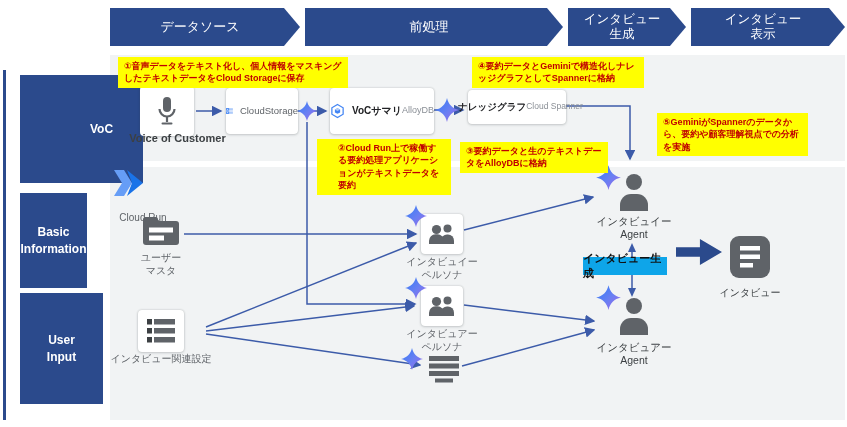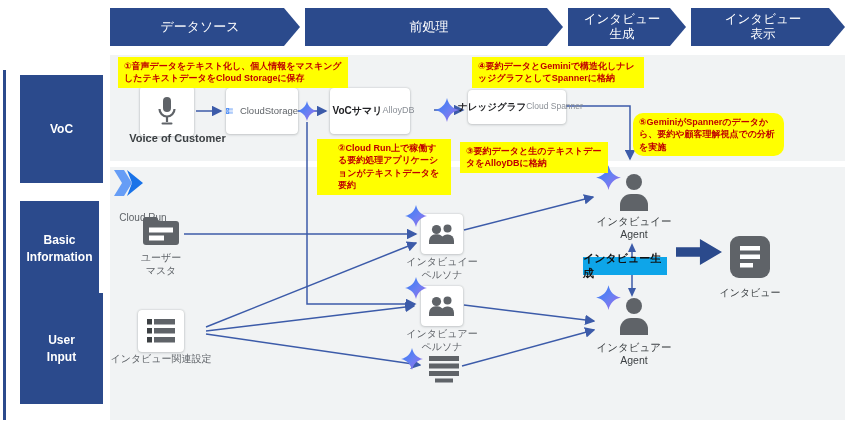--- a/index.html
+++ b/index.html
@@ -55,24 +55,24 @@
   </div>
   <div class="abs stage small" style="left:568px;top:8px;width:118px;height:38px;">
     <span>インタビュー</span>
     <span>生成</span>
   </div>
   <div class="abs stage small" style="left:691px;top:8px;width:154px;height:38px;">
     <span>インタビュー</span>
     <span>表示</span>
   </div>
 
-  <div class="abs side" style="left:20px;top:75px;width:83px;height:108px;">
+  <div class="abs side" style="left:20px;top:75px;width:83px;height:108px;padding-left:40px;">
     <span>VoC</span>
   </div>
-  <div class="abs side" style="left:20px;top:193px;width:79px;height:95px;margin-top:8px;">
+  <div class="abs side" style="left:20px;top:193px;width:67px;height:95px;">
     <span>Basic</span>
     <span>Information</span>
   </div>
   <div class="abs side" style="left:20px;top:293px;width:83px;height:111px;">
     <span>User</span>
     <span>Input</span>
   </div>
 
   <svg class="abs" style="left:0;top:0;" width="847" height="427">
     <defs>
@@ -117,21 +117,21 @@
       <rect x="0" y="11.5" width="22" height="7.5" fill="#aecbfa"></rect>
       <rect x="0" y="11.5" width="10" height="7.5" fill="#4285f4"></rect>
       <rect x="2.5" y="14.3" width="4.5" height="2" fill="#fff"></rect>
     </svg>
     <div class="boxcol">
       <span class="svcname">Cloud</span>
       <span class="svcname">Storage</span>
     </div>
   </div>
 
-  <div class="abs whitebox" style="left:330px;top:88px;width:80px;height:46px;text-align:center;">
+  <div class="abs whitebox" style="left:330px;top:88px;width:104px;height:46px;text-align:center;">
     <svg width="26" height="26" viewBox="0 0 24 24">
       <polygon points="12,1.5 21,6.8 21,17.2 12,22.5 3,17.2 3,6.8" fill="none" stroke="#4285f4" stroke-width="2"></polygon>
       <polygon points="12,7.5 16.2,9.8 16.2,14.2 12,16.5 7.8,14.2 7.8,9.8" fill="#4285f4"></polygon>
       <polygon points="12,7.5 16.2,9.8 12,12 7.8,9.8" fill="#aecbfa"></polygon>
     </svg>
     <div class="boxcol">
       <span class="bt">VoCサマリ</span>
       <span class="bs">AlloyDB</span>
     </div>
   </div>
@@ -269,15 +269,15 @@
       <path d="M12 1 C13.2 6.8 17.2 10.8 23 12 C17.2 13.2 13.2 17.2 12 23 C10.8 17.2 6.8 13.2 1 12 C6.8 10.8 10.8 6.8 12 1 Z" fill="url(#sparkGrad)"></path>
     </svg>
   <svg class="abs" style="left:595px;top:284px;" width="27" height="27" viewBox="0 0 24 24">
       <path d="M12 1 C13.2 6.8 17.2 10.8 23 12 C17.2 13.2 13.2 17.2 12 23 C10.8 17.2 6.8 13.2 1 12 C6.8 10.8 10.8 6.8 12 1 Z" fill="url(#sparkGrad)"></path>
     </svg>
 
   <div class="abs note" style="left:118px;top:57px;width:230px;">①音声データをテキスト化し、個人情報をマスキングしたテキストデータをCloud Storageに保存</div>
   <div class="abs note" style="left:472px;top:57px;width:172px;">④要約データとGeminiで構造化しナレッジグラフとしてSpannerに格納</div>
   <div class="abs note" style="left:317px;top:139px;width:134px;padding-left:21px;">②Cloud Run上で稼働する要約処理アプリケーションがテキストデータを要約</div>
   <div class="abs note" style="left:460px;top:142px;width:148px;">③要約データと生のテキストデータをAlloyDBに格納</div>
-  <div class="abs note" style="left:633px;top:113px;width:151px;border-radius:10px;">⑤GeminiがSpannerのデータから、要約や顧客理解視点での分析を実施</div>
+  <div class="abs note" style="left:657px;top:113px;width:151px;">⑤GeminiがSpannerのデータから、要約や顧客理解視点での分析を実施</div>
 
 </div>
 
 </body></html>

